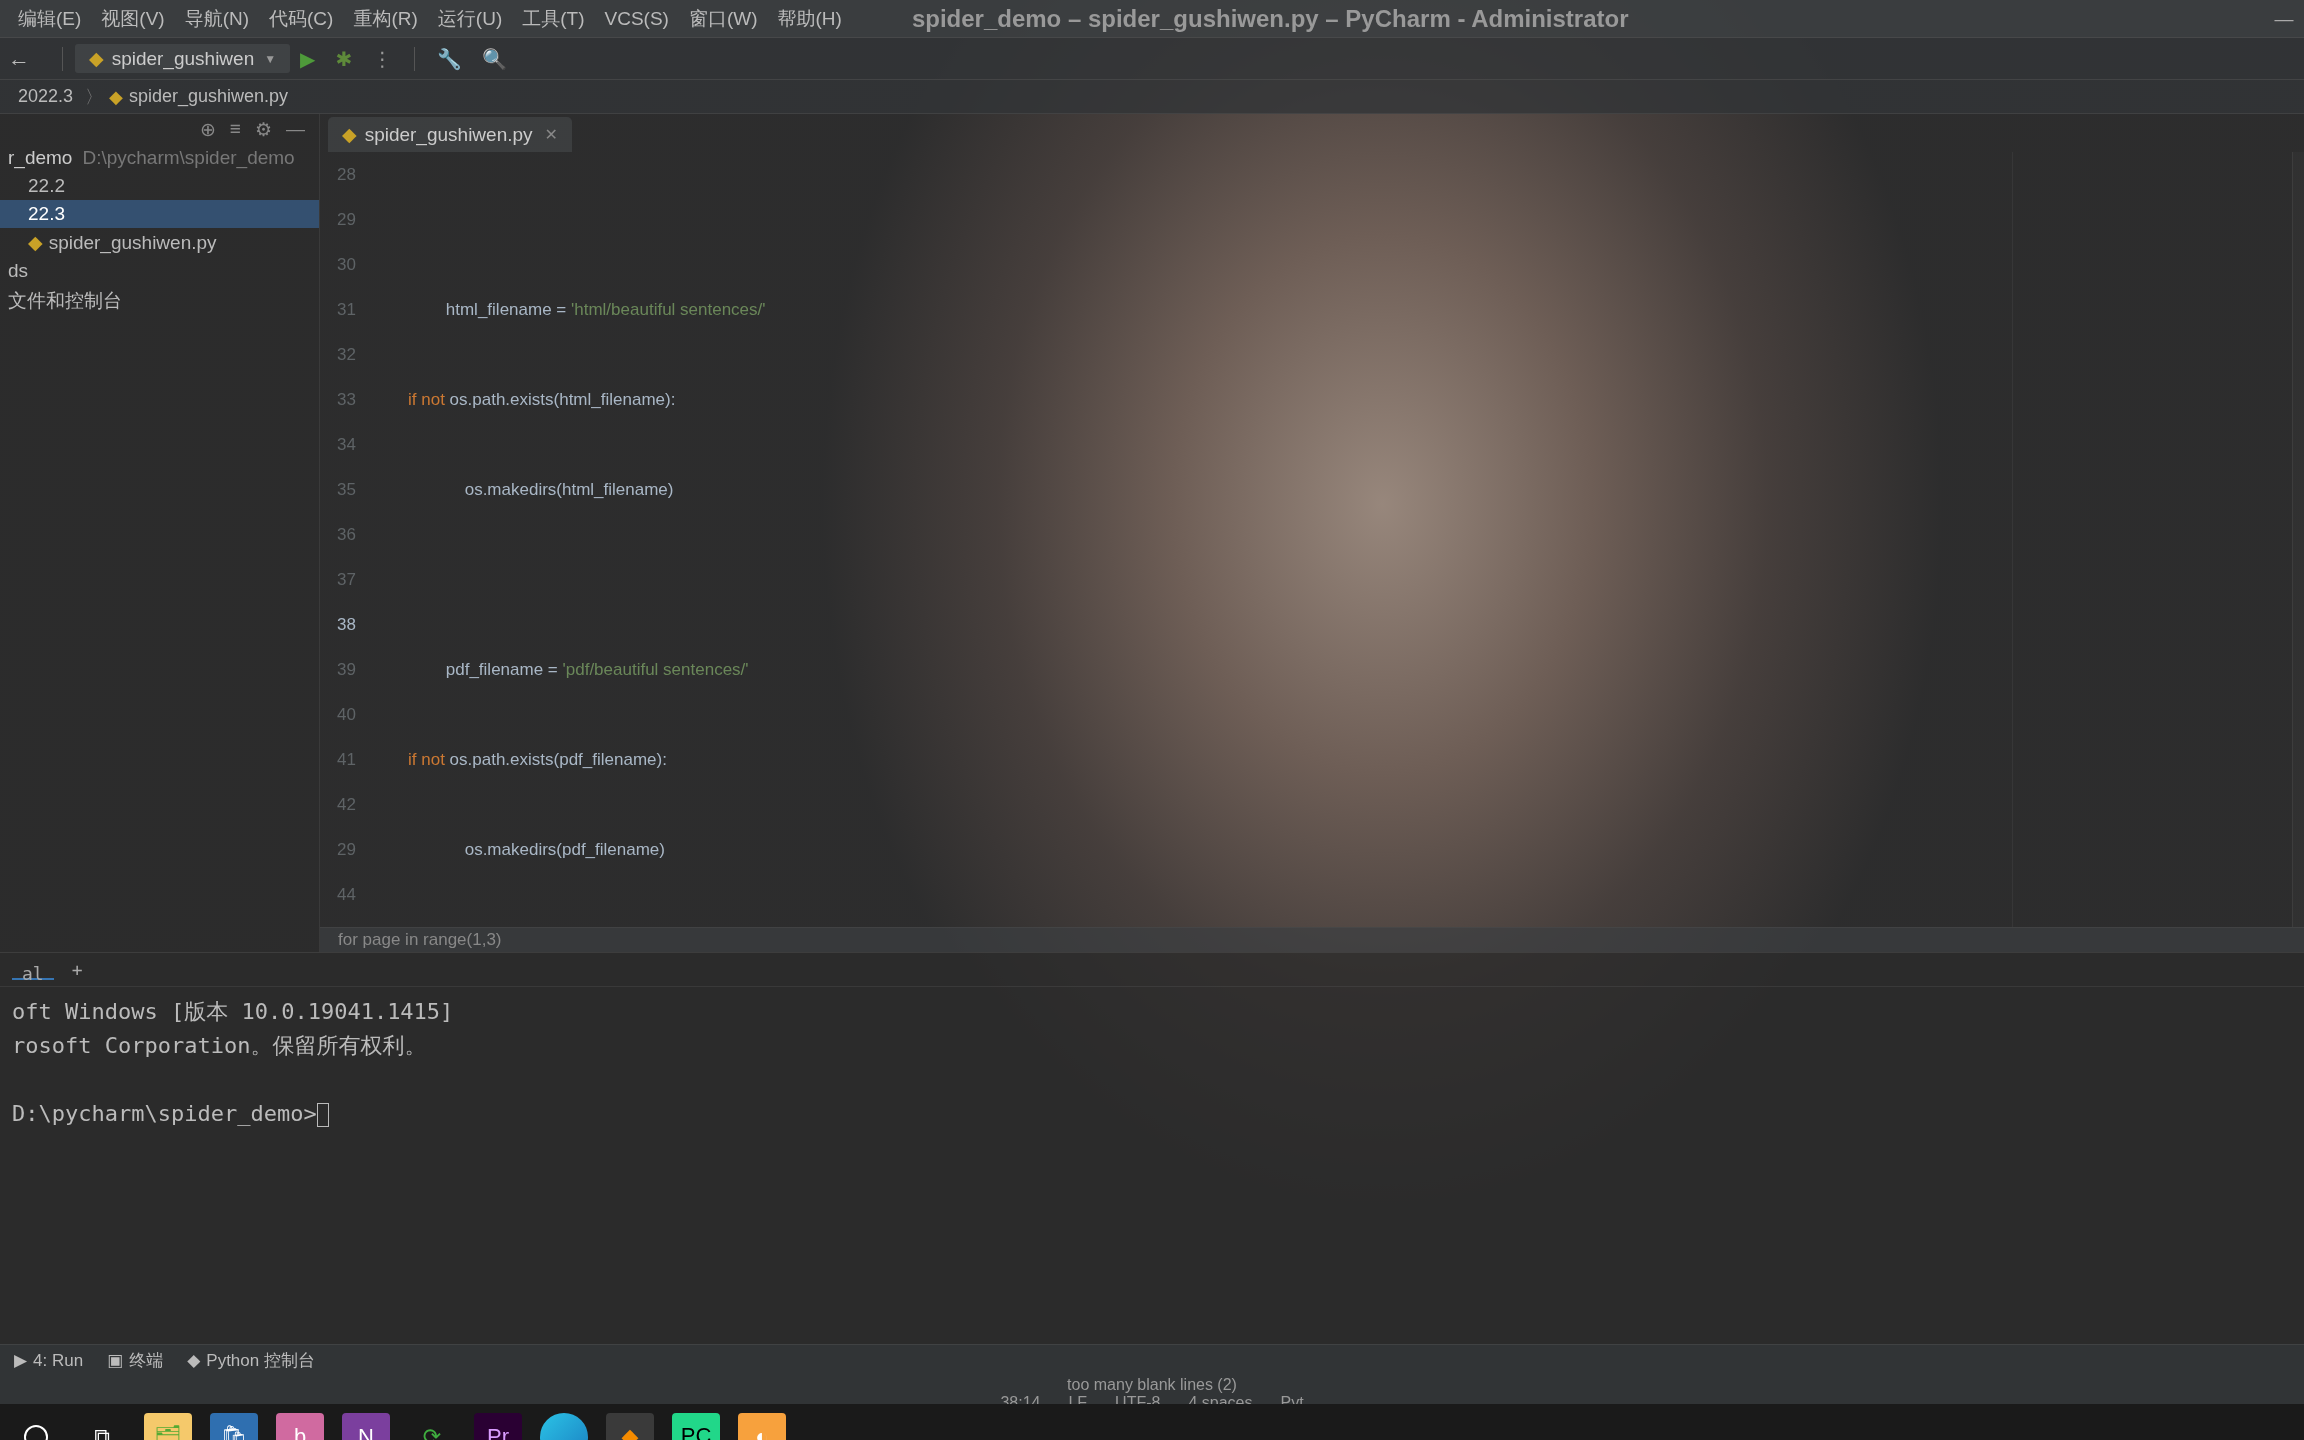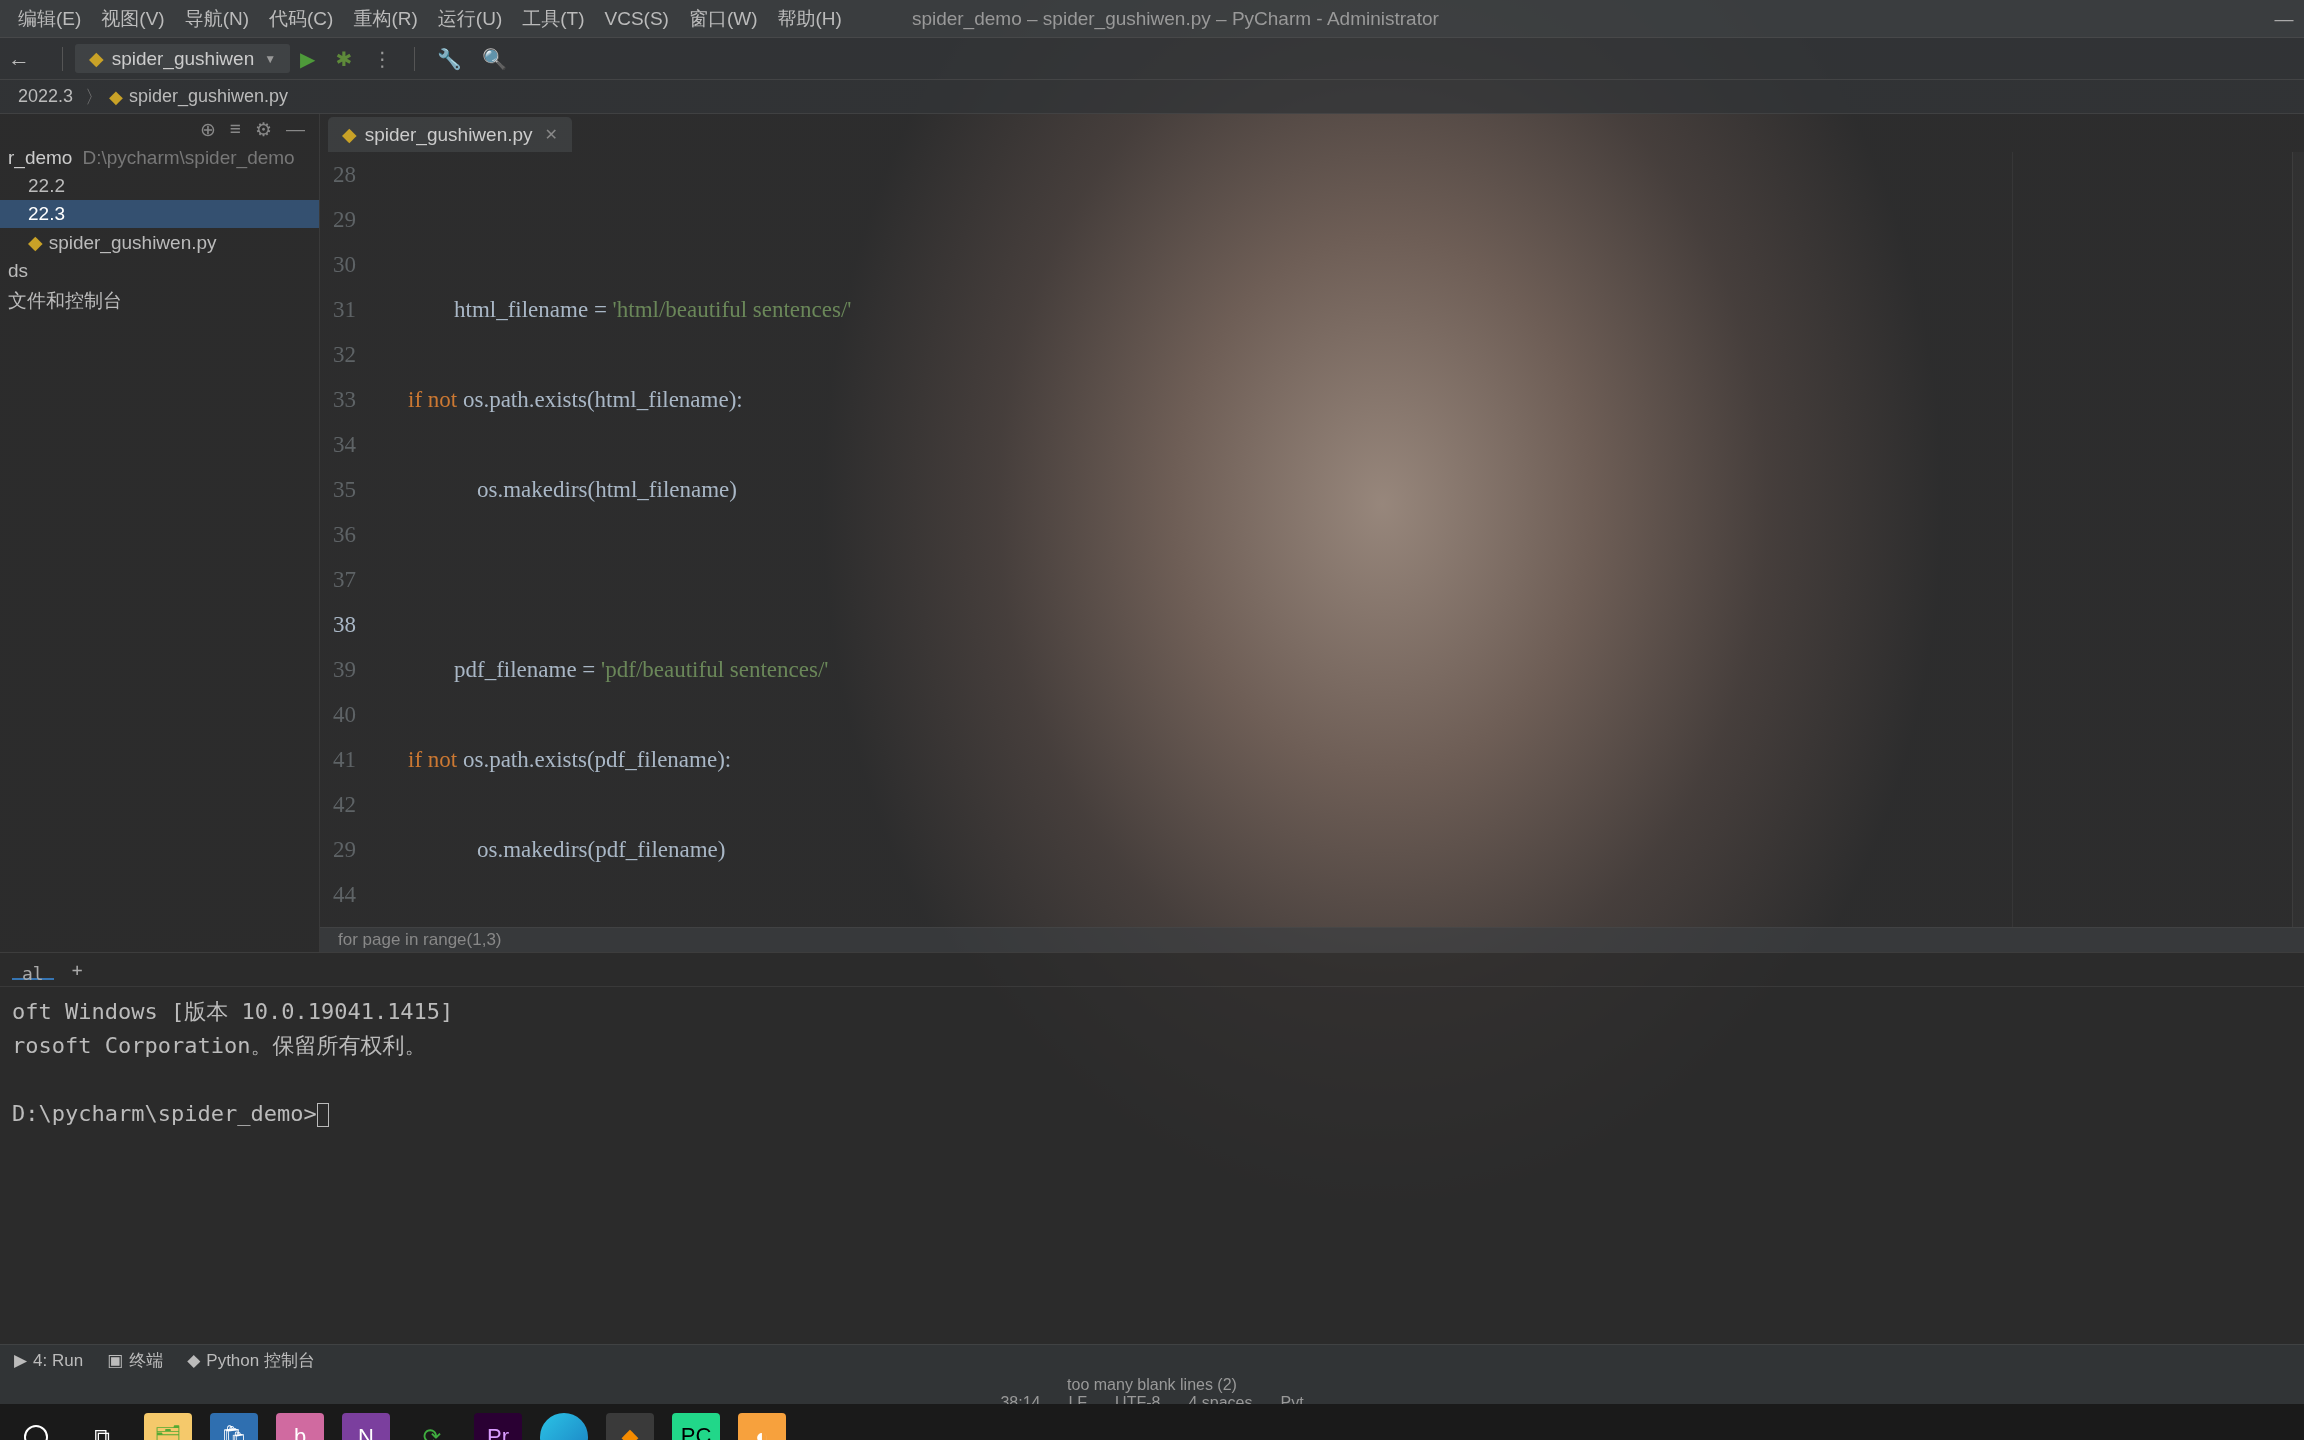--- a/index.html
+++ b/index.html
@@ -32,21 +32,22 @@
   border-bottom: 1px solid rgba(80,80,80,0.6);
 }
 .menu-item {
   padding: 0 10px;
   cursor: pointer;
   color: #bbbbbb;
 }
 .window-title {
   color: #999;
   margin-left: 60px;
-  font-size: 19px;
+  font-size: 24px;
+  font-weight: bold;
 }
 .win-controls {
   position: absolute;
   right: 0; top: 0;
   display: flex;
   height: 38px;
 }
 .win-btn { width: 40px; display:flex; align-items:center; justify-content:center; color:#aaa; }
 .toolbar {
   height: 42px;
@@ -107,22 +108,22 @@
   border-top-left-radius:5px; border-top-right-radius:5px;
   padding: 6px 14px;
   display:flex; align-items:center;
   color:#ccc;
   font-size:19px;
 }
 .tab .close { margin-left:12px; color:#888; font-size:16px; }
 .code-area {
   flex:1;
   display:flex;
-  font-family: Liberation Serif, serif;
-  font-size: 23px;
+  font-family: Liberation Sans, sans-serif;
+  font-size: 17px;
   line-height: 45px;
   overflow:hidden;
   position: relative;
 }
 .gutter {
   width: 48px;
   text-align: right;
   padding-right: 12px;
   color: #5e6366;
   user-select:none;

